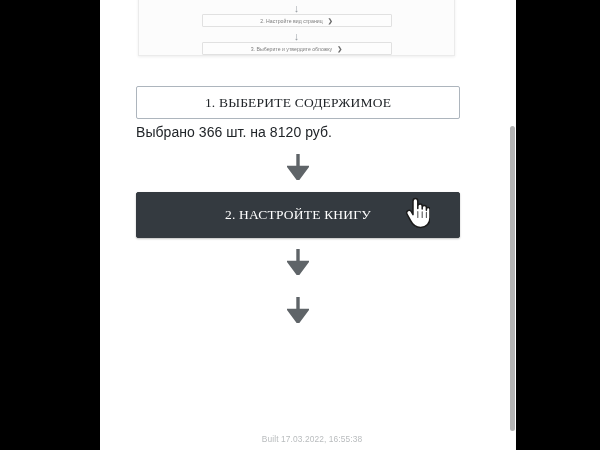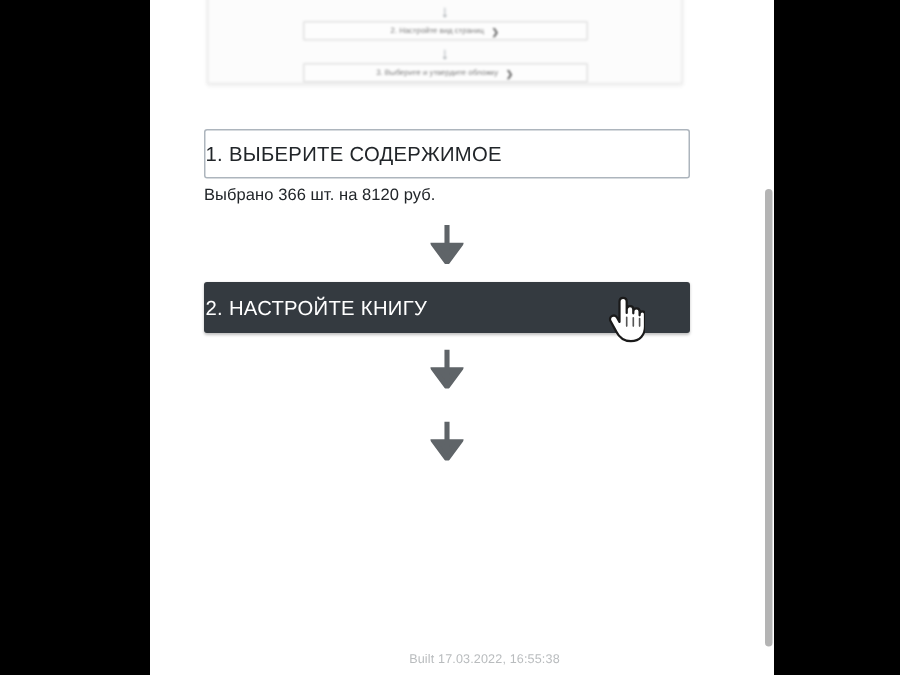--- a/index.html
+++ b/index.html
@@ -87,37 +87,37 @@
 
   .step-btn {
     width: 100%;
     box-sizing: border-box;
     height: 33px;
     border: 1px solid #adb5bd;
     background: #ffffff;
     border-radius: 2px;
     display: flex;
     align-items: center;
-    justify-content: flex-start;
+    justify-content: center;
     font-size: 13.5px;
     letter-spacing: 0.2px;
     color: #212529;
-    font-family: Liberation Sans, sans-serif;
+    font-family: Liberation Serif, serif;
     padding: 0;
   }
   .step-btn.active {
     background: #343a40;
     border-color: #343a40;
     color: #ffffff;
-    height: 34px;
+    height: 46px;
     box-shadow: 0 1px 2px rgba(0,0,0,0.25);
   }
 
   .sub-note {
-    font-size: 11px;
+    font-size: 14px;
     color: #212529;
     margin-top: 5px;
     letter-spacing: 0.05px;
     font-family: "Liberation Sans", sans-serif;
   }
 
   .arrow-row {
     display: flex;
     justify-content: center;
     align-items: center;
@@ -125,21 +125,21 @@
   .arrow-row svg { display: block; }
 
   
   .gap-a { height: 14px; }   
   .gap-b { height: 12px; }
   .gap-c { height: 11px; }
 
   
   #build-stamp {
     position: absolute;
-    left: 15px;
+    left: 4px;
     top: 434px;
     width: 416px;
     text-align: center;
     font-size: 8.4px;
     color: #b9bcbe;
     font-family: "Liberation Sans", sans-serif;
     letter-spacing: 0.1px;
   }
 
   

